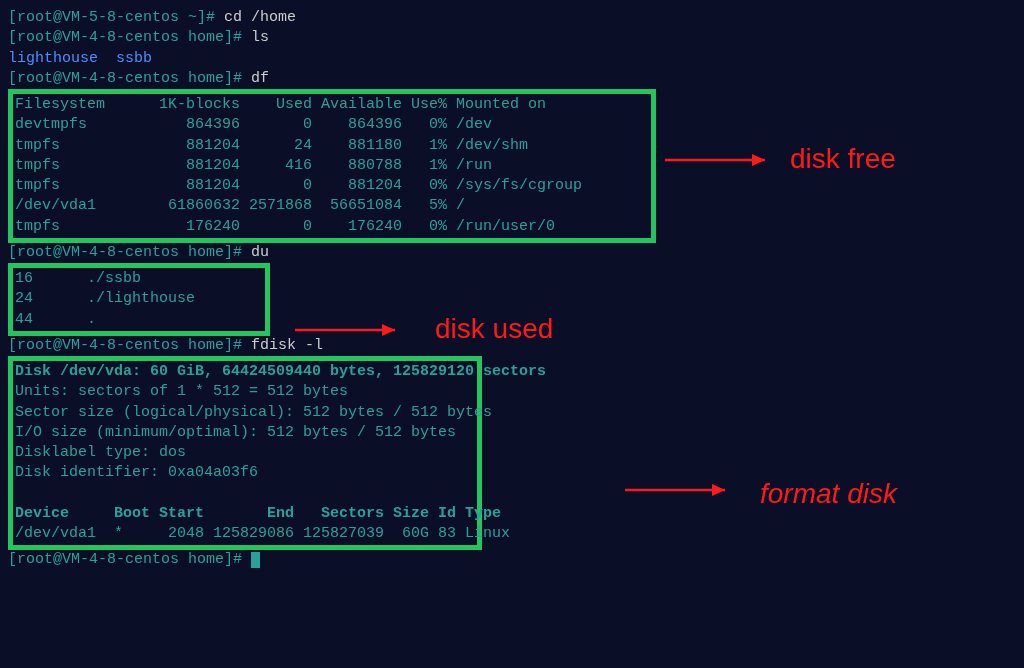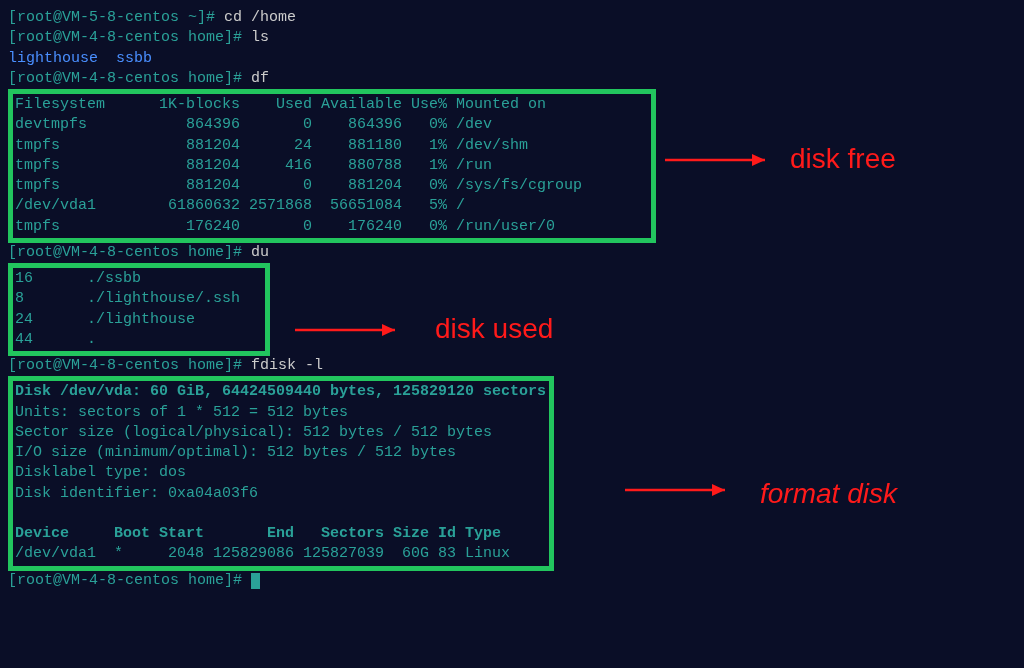--- a/index.html
+++ b/index.html
@@ -72,29 +72,28 @@
     <div class="line teal">tmpfs              881204       0    881204   0% /sys/fs/cgroup</div>
     <div class="line teal">/dev/vda1        61860632 2571868  56651084   5% /</div>
     <div class="line teal">tmpfs              176240       0    176240   0% /run/user/0</div>
   </div>
 
   <div class="line"><span class="teal">[root@VM-4-8-centos home]# </span><span class="cmd">du</span></div>
 
   
   <div class="red-box" style="width:262px;">
     <div class="line teal">16      ./ssbb</div>
-    <div class="line teal">8       ./lighthouse/.ssh</div>
     <div class="line teal">24      ./lighthouse</div>
     <div class="line teal">44      .</div>
   </div>
 
   <div class="line"><span class="teal">[root@VM-4-8-centos home]# </span><span class="cmd">fdisk -l</span></div>
 
   
-  <div class="red-box" style="width:546px;">
+  <div class="red-box" style="width:474px;">
     <div class="line teal" style="font-weight:bold;">Disk /dev/vda: 60 GiB, 64424509440 bytes, 125829120 sectors</div>
     <div class="line teal">Units: sectors of 1 * 512 = 512 bytes</div>
     <div class="line teal">Sector size (logical/physical): 512 bytes / 512 bytes</div>
     <div class="line teal">I/O size (minimum/optimal): 512 bytes / 512 bytes</div>
     <div class="line teal">Disklabel type: dos</div>
     <div class="line teal">Disk identifier: 0xa04a03f6</div>
     <div class="line teal">&nbsp;</div>
     <div class="line teal" style="font-weight:bold;">Device     Boot Start       End   Sectors Size Id Type</div>
     <div class="line teal">/dev/vda1  *     2048 125829086 125827039  60G 83 Linux</div>
   </div>

